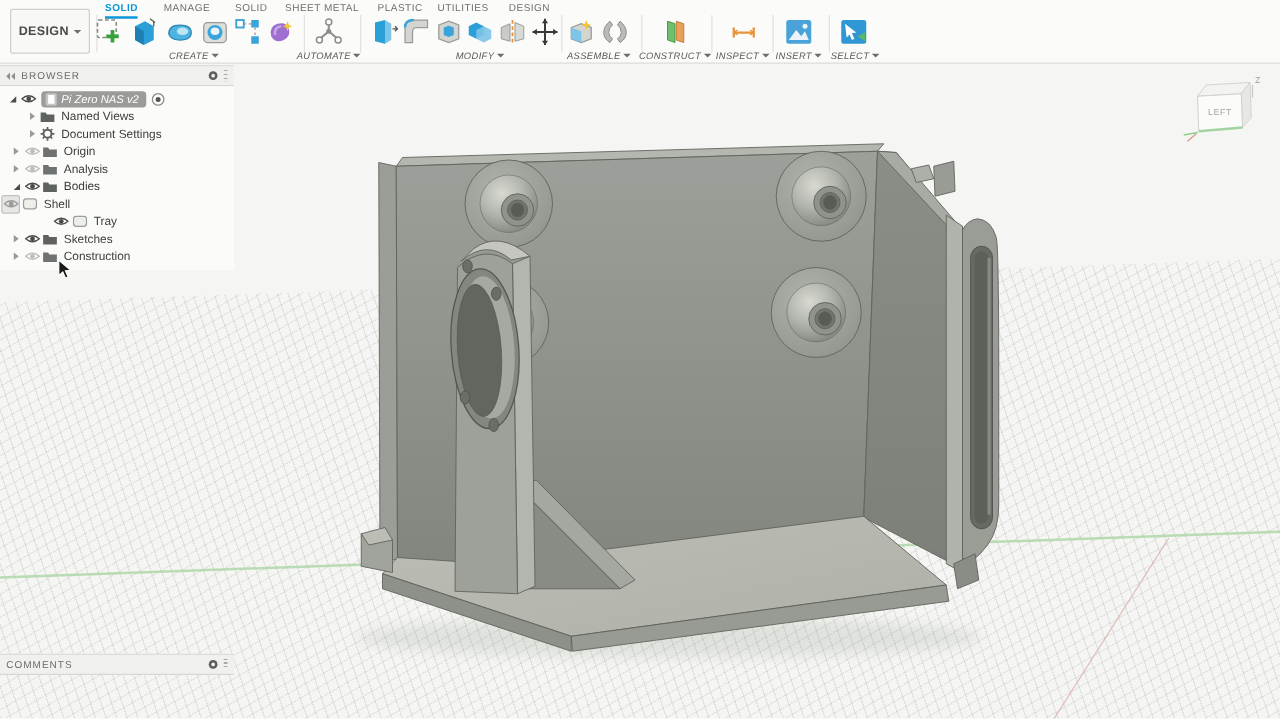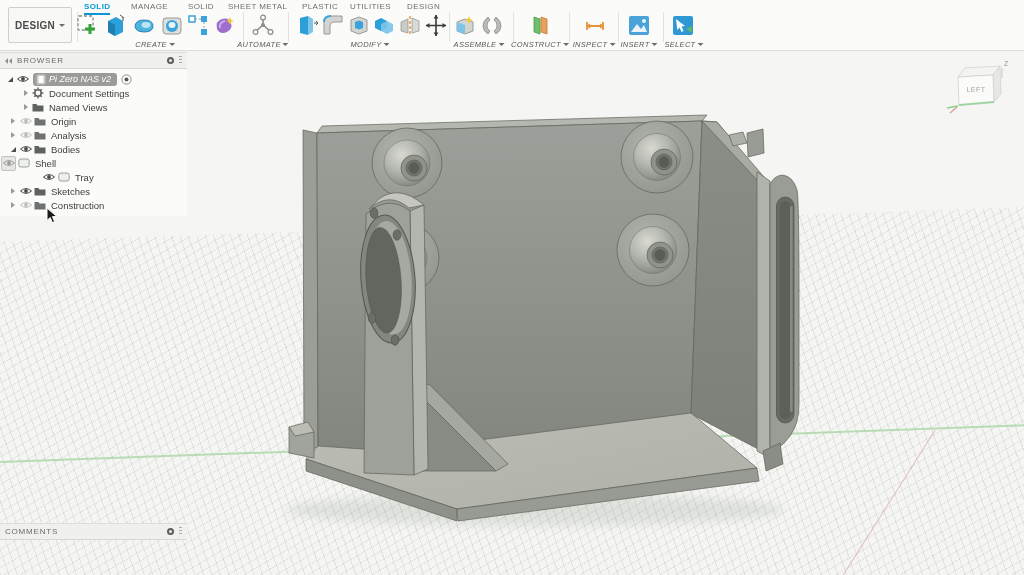--- a/index.html
+++ b/index.html
@@ -234,49 +234,49 @@
                 <circle cx="5.5" cy="5.5" r="2" fill="#555553"></circle>
               </svg>
           </span>
         </div>
 
         <div class="trow" style="padding-left:21px">
           <span class="cell caret-cell">
               <span class="tri-col"></span>
             </span>
           <span class="cell icon-cell">
+            <svg width="12" height="9">
+                <path d="M0.5,1 L4.5,1 L5.5,2.6 L11.5,2.6 L11.5,8.5 L0.5,8.5 Z" fill="#5f6360"></path>
+              </svg>
+          </span>
+          <span class="lbl">Named Views</span>
+        </div>
+
+        <div class="trow" style="padding-left:21px">
+          <span class="cell caret-cell">
+              <span class="tri-col"></span>
+            </span>
+          <span class="cell icon-cell">
             <svg width="12" height="12">
                 <circle cx="6" cy="6" r="3.2" fill="none" stroke="#5f6360" stroke-width="1.6"></circle>
                 <g stroke="#5f6360" stroke-width="1.4">
                   <path d="M6,0.5 L6,2.5"></path>
                   <path d="M6,9.5 L6,11.5"></path>
                   <path d="M0.5,6 L2.5,6"></path>
                   <path d="M9.5,6 L11.5,6"></path>
                   <path d="M2.2,2.2 L3.6,3.6"></path>
                   <path d="M8.4,8.4 L9.8,9.8"></path>
                   <path d="M9.8,2.2 L8.4,3.6"></path>
                   <path d="M3.6,8.4 L2.2,9.8"></path>
                 </g>
               </svg>
           </span>
           <span class="lbl">Document Settings</span>
         </div>
 
-        <div class="trow" style="padding-left:21px">
-          <span class="cell caret-cell">
-              <span class="tri-col"></span>
-            </span>
-          <span class="cell icon-cell">
-            <svg width="12" height="9">
-                <path d="M0.5,1 L4.5,1 L5.5,2.6 L11.5,2.6 L11.5,8.5 L0.5,8.5 Z" fill="#5f6360"></path>
-              </svg>
-          </span>
-          <span class="lbl">Named Views</span>
-        </div>
-
         <div class="trow" style="padding-left:8px">
           <span class="cell caret-cell">
               <span class="tri-col"></span>
             </span>
           <span class="cell eye-cell">
             <svg width="12" height="8">
                 <path d="M0.5,4 Q6,-0.8 11.5,4 Q6,8.8 0.5,4 Z" fill="none" stroke="#bdbdbb" stroke-width="1"></path>
                 <circle cx="6" cy="4" r="1.9" fill="#bdbdbb"></circle>
               </svg>
           </span>
@@ -519,21 +519,21 @@
           <path d="M14,5 L21,8 L21,18 L14,20 Z" fill="#d8dad5" stroke="#9a9a98" stroke-width="0.8"></path>
           <path d="M12,3 L12,22" stroke="#e8923a" stroke-width="1.4" stroke-dasharray="3,2"></path>
         </svg>
     </div>
     <div class="tbicon" style="left:424px">
       <svg width="24" height="25">
           <path d="M12,2 L12,23 M2,12.5 L22,12.5" stroke="#3a3a38" stroke-width="1.6"></path>
           <path d="M12,2 L9.5,5.5 L14.5,5.5 Z M12,23 L9.5,19.5 L14.5,19.5 Z M2,12.5 L5.5,10 L5.5,15 Z M22,12.5 L18.5,10 L18.5,15 Z" fill="#3a3a38"></path>
         </svg>
     </div>
-    <div class="grp-label" style="left:370px">
+    <div class="grp-label" style="left:384px">
       <span>MODIFY</span>
         <span class="caret-dn"></span>
     </div>
 
     <div class="tb-sep" style="left:449px"></div>
 
     <div class="tbicon" style="left:453px">
       <svg width="24" height="25">
           <path d="M4,9 L12,6 L20,9 L20,18 L12,21 L4,18 Z" fill="#d3d5d0" stroke="#9a9a98" stroke-width="1"></path>
           <path d="M4,9 L12,12 L12,21 L4,18 Z" fill="#7cc4e8"></path>

